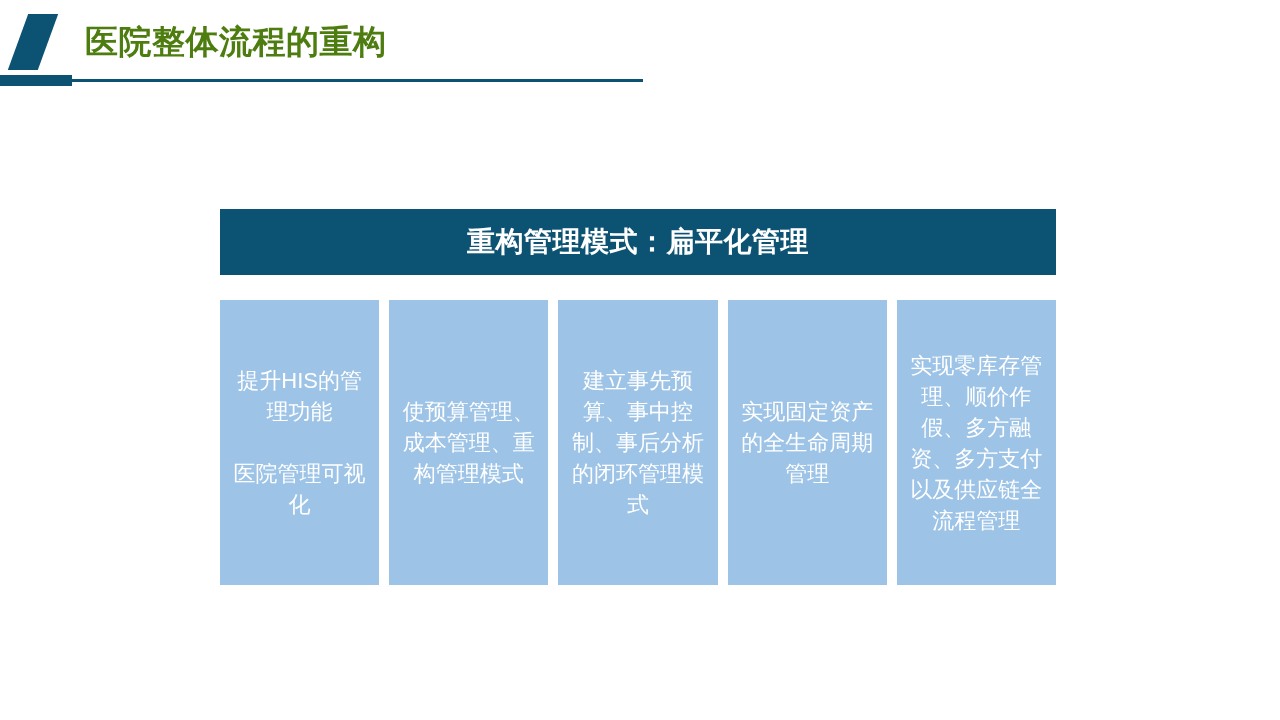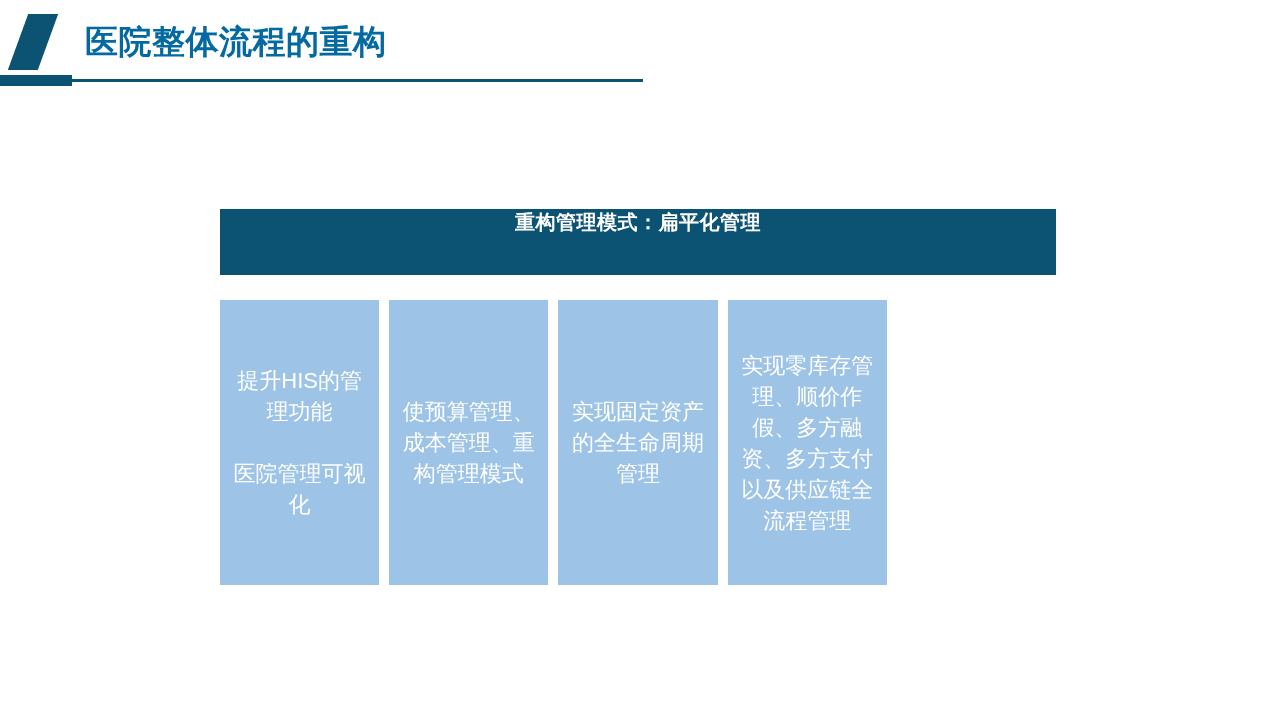--- a/index.html
+++ b/index.html
@@ -47,41 +47,42 @@
     width: 571px;
     height: 3px;
     background: #0B5273;
   }
   .header-title {
     position: absolute;
     left: 85px;
     top: 20px;
     font-size: 33px;
     font-weight: bold;
-    color: #0369a1;
+    color: #4d7c0f;
     letter-spacing: 0.5px;
     line-height: 44px;
     white-space: nowrap;
   }
 
   
   .diagram {
     position: absolute;
     left: 220px;
     top: 209px;
     width: 836px;
   }
   .diagram-banner {
     width: 836px;
     height: 66px;
     background: #0B5273;
     color: #ffffff;
-    font-size: 20px;
+    font-size: 28px;
     font-weight: bold;
     display: flex;
+    align-items: center;
     justify-content: center;
     letter-spacing: 0.5px;
   }
   .diagram-columns {
     margin-top: 25px;
     display: flex;
     gap: 10px;
   }
   .diagram-card {
     width: 159.2px;
@@ -119,19 +120,22 @@
   <div class="diagram-columns">
     <div class="diagram-card">
       <div class="card-text">提升HIS的管理功能
 
 医院管理可视化</div>
     </div>
     <div class="diagram-card">
       <div class="card-text">使预算管理、成本管理、重构管理模式</div>
     </div>
     <div class="diagram-card">
+      <div class="card-text">建立事先预算、事中控制、事后分析的闭环管理模式</div>
+    </div>
+    <div class="diagram-card">
       <div class="card-text">实现固定资产的全生命周期管理</div>
     </div>
     <div class="diagram-card">
       <div class="card-text">实现零库存管理、顺价作假、多方融资、多方支付以及供应链全流程管理</div>
     </div>
   </div>
 </div>
 
 </body></html>

